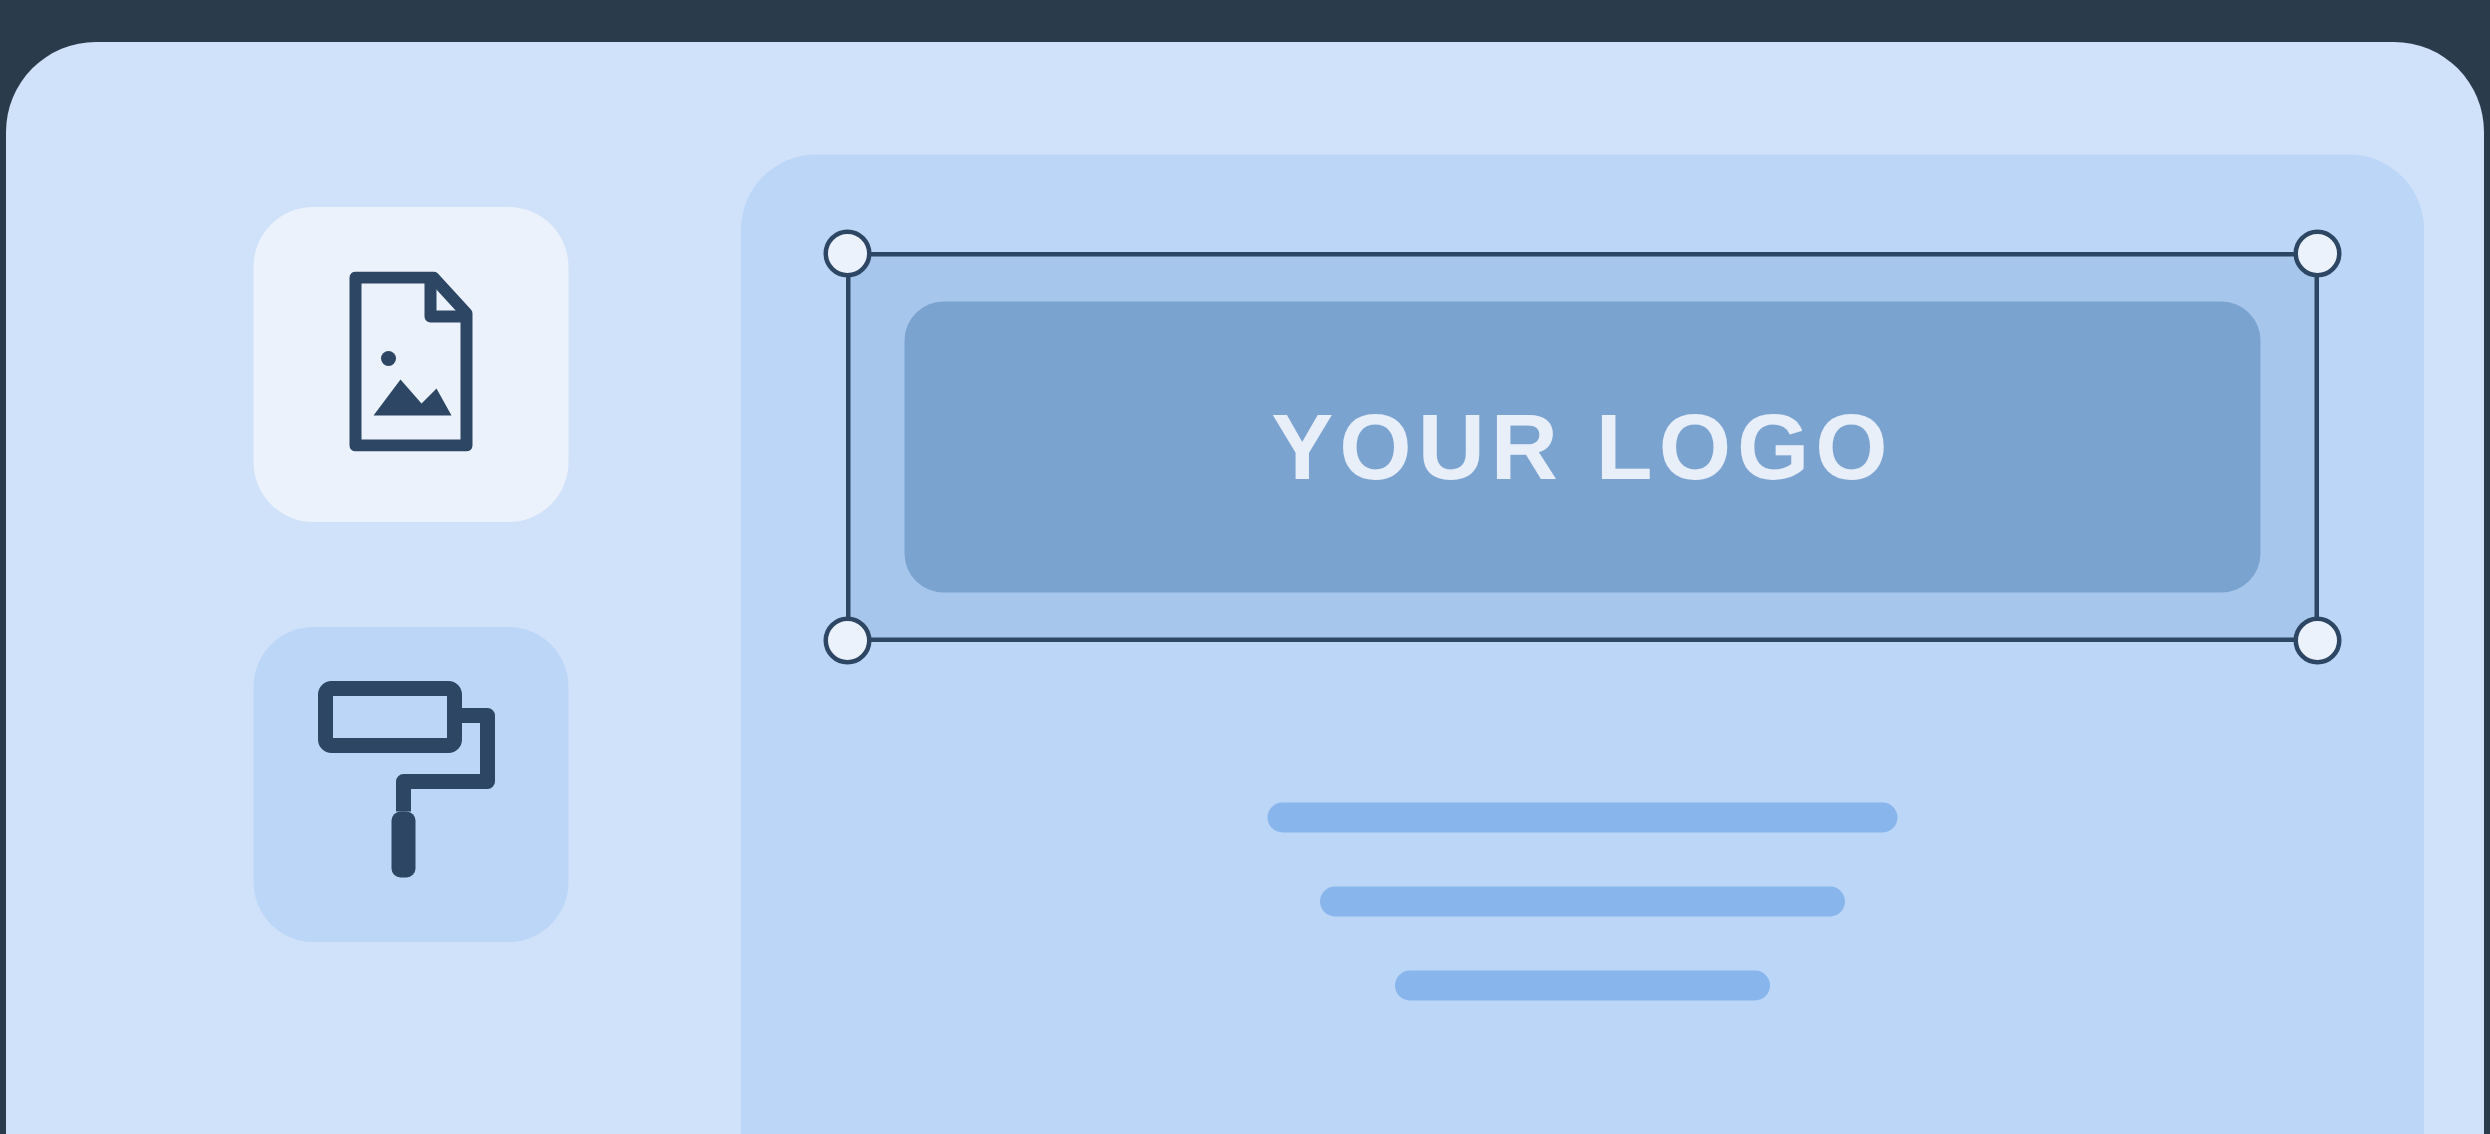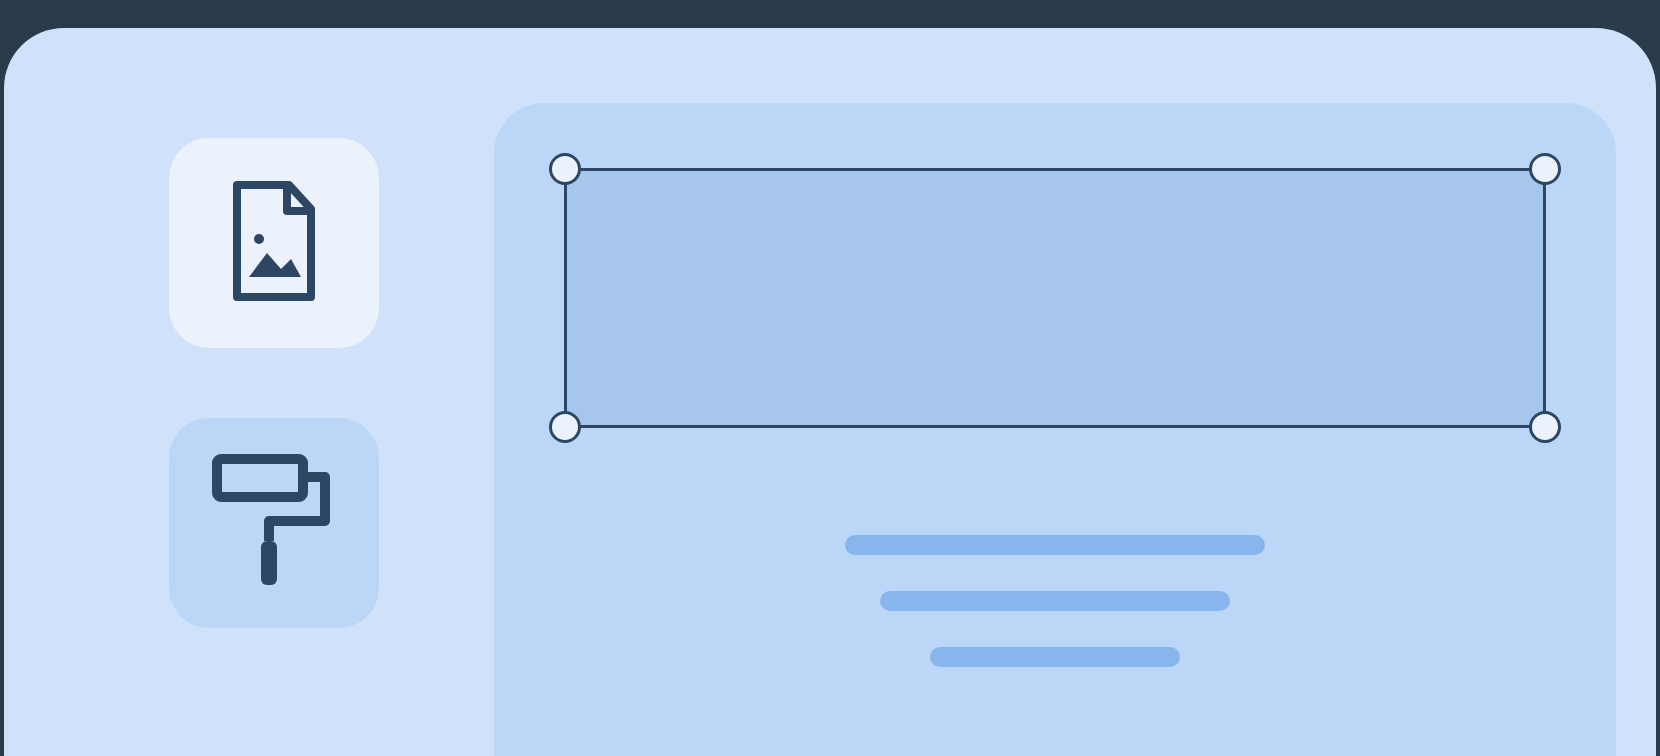--- a/index.html
+++ b/index.html
@@ -134,20 +134,23 @@
           <path d="M 94 26 L 116 26 L 116 70 L 60 70 L 60 90" fill="none" stroke="#2c4663" stroke-width="10" stroke-linejoin="round"></path>
           <rect x="52" y="90" width="16" height="44" rx="6" fill="#2c4663"></rect>
         </svg>
       </span>
     </div>
   </div>
 
   <div class="canvas-container">
     <div class="selection-area">
       <div class="selection-rect"></div>
+      <div class="logo-button">
+        <span class="logo-text">YOUR LOGO</span>
+      </div>
       <div class="handle handle-tl"></div>
       <div class="handle handle-tr"></div>
       <div class="handle handle-bl"></div>
       <div class="handle handle-br"></div>
     </div>
     <div class="text-lines">
       <div class="text-line line-1"></div>
       <div class="text-line line-2"></div>
       <div class="text-line line-3"></div>
     </div>

